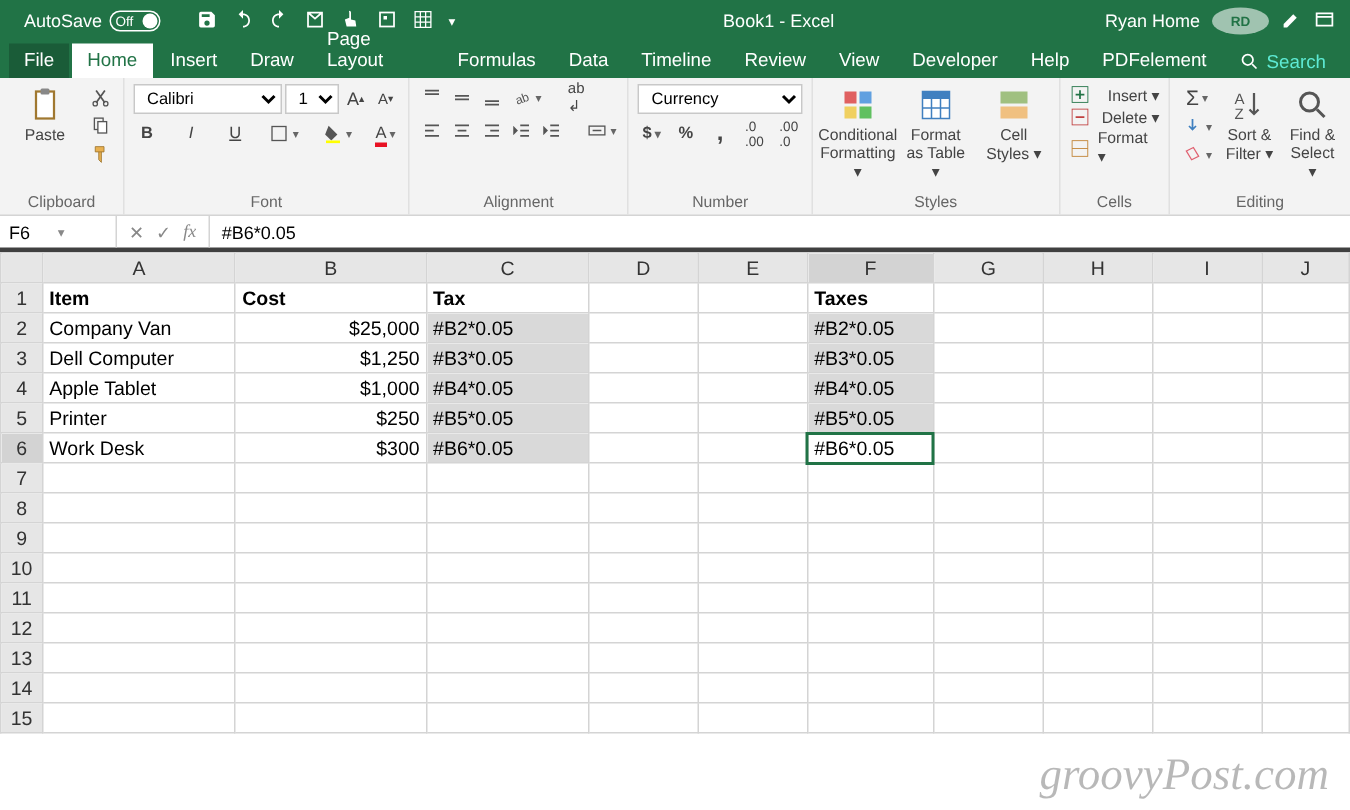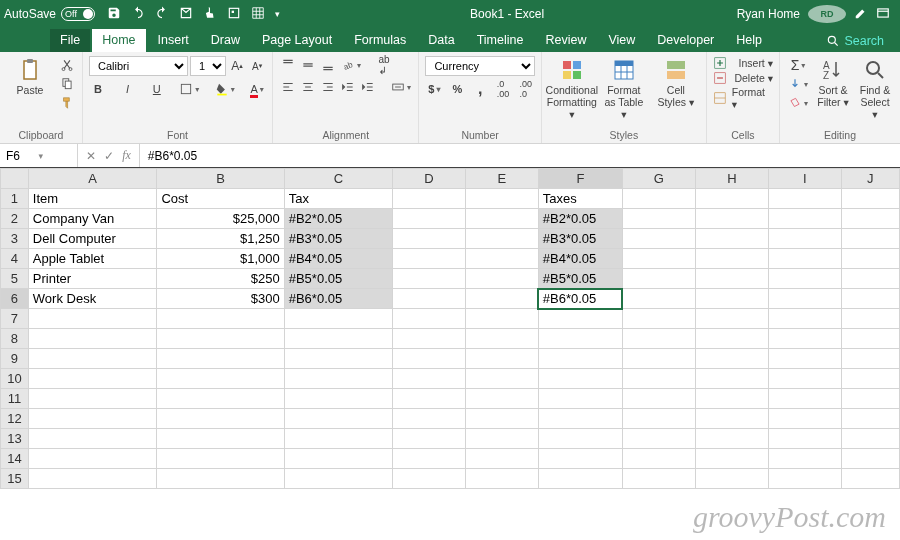--- a/index.html
+++ b/index.html
@@ -1,67 +1,67 @@
 <!DOCTYPE html>
 <html><head>
 <meta charset="utf-8">
 <style>
 * { margin:0; padding:0; box-sizing:border-box; font-family:"Segoe UI",Tahoma,sans-serif; }
 body { background:#fff; width:900px; height:540px; overflow:hidden; position:relative; }
 
 
 .titlebar { background:#217346; color:#fff; height:28px; display:flex; align-items:center; font-size:12px; }
-.titlebar .autosave { display:flex; align-items:center; gap:5px; padding:0 4px; }
+.titlebar .autosave { display:flex; align-items:center; gap:5px; padding:0 16px; }
 .titlebar .toggle { display:inline-flex; align-items:center; border:1px solid #fff; border-radius:8px; width:34px; height:14px; font-size:9px; padding-left:3px; position:relative; }
 .titlebar .toggle::after { content:""; position:absolute; right:1px; top:1px; width:10px; height:10px; border-radius:50%; background:#fff; }
 .titlebar .q-icons { display:flex; gap:10px; padding:0 8px; align-items:center; }
 .titlebar .title { flex:1; text-align:center; }
 .titlebar .user { display:flex; align-items:center; gap:8px; padding:0 10px; }
 .titlebar .avatar { background:#a0c3b0; color:#217346; width:38px; height:18px; border-radius:50%; display:inline-flex; align-items:center; justify-content:center; font-size:9px; font-weight:bold; }
 .ic { width:14px; height:14px; fill:#fff; }
 
 
 .menutabs { background:#217346; height:24px; display:flex; align-items:flex-end; padding:0 6px; gap:2px; font-size:12.5px; }
 .menutabs .tab { color:#fff; padding:4px 10px 5px; cursor:pointer; }
-.menutabs .tab.file { background:#1a5c38;margin-left:44px; }
+.menutabs .tab.file { background:#1a5c38; }
 .menutabs .tab.active { background:#fff; color:#217346; }
 .menutabs .search { margin-left:auto; color:#5eead4; display:flex; align-items:center; gap:4px; padding:4px 10px; }
 
 
 .ribbon { background:#f3f3f3; border-bottom:1px solid #d4d4d4; height:92px; display:flex; font-size:11px; color:#444; }
 .group { border-right:1px solid #e0e0e0; padding:4px 6px 2px; display:flex; flex-direction:column; }
 .group .body { flex:1; display:flex; gap:4px; align-items:flex-start; }
 .group .label { text-align:center; font-size:10.5px; color:#666; padding-top:2px; }
 .vstack { display:flex; flex-direction:column; gap:1px; align-items:center; }
 .hstack { display:flex; gap:2px; align-items:center;justify-content:space-between; }
 .btn { display:inline-flex; align-items:center; justify-content:center; min-width:18px; height:18px; cursor:pointer; padding:0 2px; }
 .btn svg { width:14px; height:14px; fill:#555; }
 .big-btn { display:flex; flex-direction:column; align-items:center; width:48px; padding:2px; cursor:pointer; font-size:10.5px; text-align:center; gap:2px; }
 .big-btn svg { width:24px; height:24px; }
 .font-select { border:1px solid #c8c8c8; background:#fff; height:20px; font-size:11px; padding:0 4px; }
 .drop::after { content:"▾"; font-size:8px; margin-left:2px; color:#666; }
 
 
-.fbar { height:24px; border-bottom:1px solid #404040; display:flex; align-items:center; font-size:12px; background:#fff; }
+.fbar { height:24px; border-bottom:3px solid #404040; display:flex; align-items:center; font-size:12px; background:#fff; }
 .namebox { width:78px; border-right:1px solid #d4d4d4; padding:0 6px; display:flex; align-items:center; height:100%; }
 .namebox span { flex:1; }
 .fbtns { display:flex; gap:8px; padding:0 8px; color:#888; border-right:1px solid #d4d4d4; height:100%; align-items:center; }
 .fx { font-style:italic; font-family:serif; }
 .formula { padding:0 8px; flex:1; }
 
 
 .grid-wrap { position:relative; }
 table.grid { border-collapse:collapse; table-layout:fixed; }
 .grid th, .grid td { border:1px solid #d4d4d4; height:20px; font-size:13px; padding:0 4px; background:#fff; overflow:hidden; white-space:nowrap; }
 .grid thead th { background:#e6e6e6; color:#333; font-weight:normal; text-align:center; height:20px; }
 .grid thead th.sel { background:#d3d3d3; }
 .grid tbody th { background:#e6e6e6; color:#333; font-weight:normal; text-align:center; width:28px; }
 .grid tbody th.sel { background:#d3d3d3; }
 .corner { width:28px; background:#e6e6e6; }
-.bold { font-weight:normal; }
+.bold { font-weight:bold; }
 .right { text-align:right; }
 .selrange { background:#d9d9d9 !important; }
 .active-cell { outline:2px solid #217346; outline-offset:-1px; }
 
 .watermark { position:absolute; right:14px; bottom:6px; font-family:Georgia,serif; font-style:italic; font-size:30px; color:rgba(0,0,0,0.28); pointer-events:none; }
 
 
 .cA{width:130px}.cB{width:130px}.cC{width:110px}.cD{width:75px}.cE{width:75px}.cF{width:85px}.cG{width:75px}.cH{width:75px}.cI{width:75px}.cJ{width:60px}
 </style>
 </head>
@@ -119,20 +119,21 @@
   <div class="tab">Insert</div>
   <div class="tab">Draw</div>
   <div class="tab">Page Layout</div>
   <div class="tab">Formulas</div>
   <div class="tab">Data</div>
   <div class="tab">Timeline</div>
   <div class="tab">Review</div>
   <div class="tab">View</div>
   <div class="tab">Developer</div>
   <div class="tab">Help</div>
+  <div class="tab">PDFelement</div>
   <div class="search">
     <svg class="ic" viewBox="0 0 24 24">
         <circle cx="10" cy="10" r="6" fill="none" stroke="#fff" stroke-width="2"></circle>
         <path d="M15 15l5 5" stroke="#fff" stroke-width="2"></path>
       </svg>
     <span>Search</span>
   </div>
 </div>
 
 <div class="ribbon">

